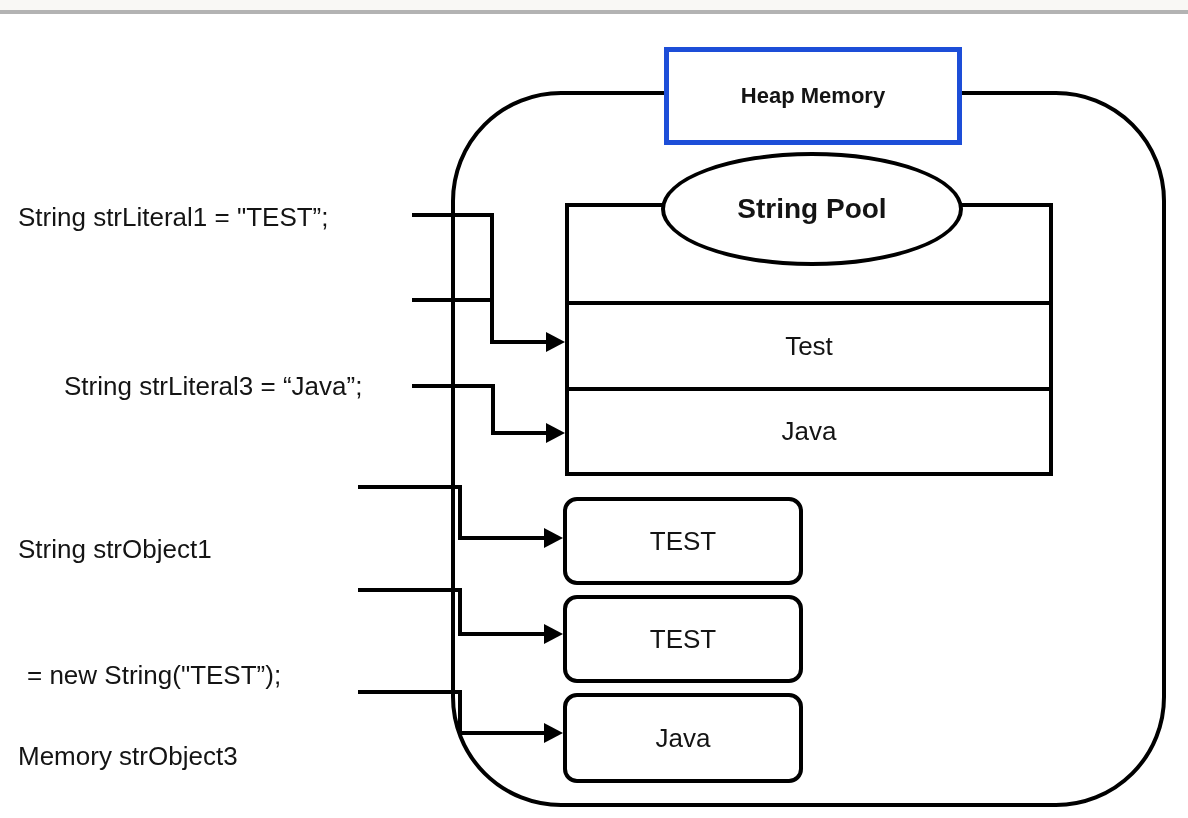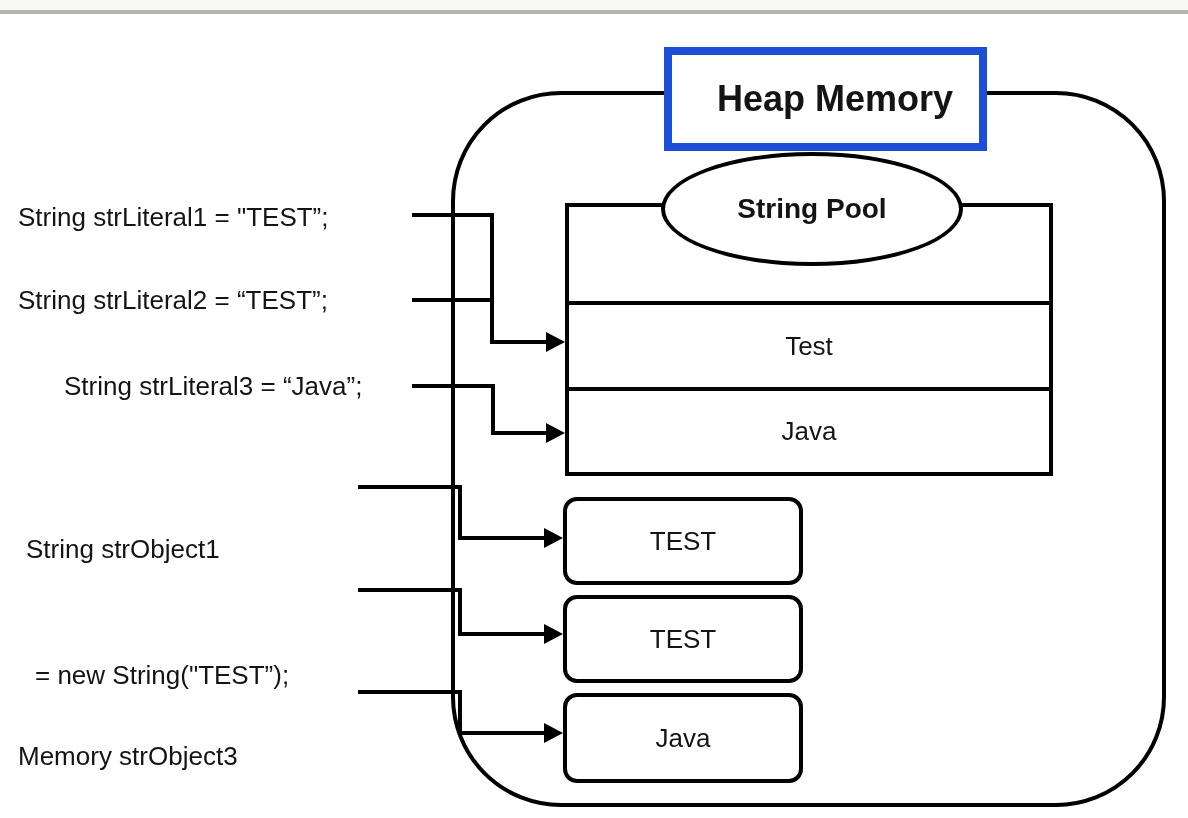--- a/index.html
+++ b/index.html
@@ -22,23 +22,23 @@
   }
 
   
   .heap{
     position:absolute;left:451px;top:91px;width:707px;height:708px;
     border:4px solid #000;border-radius:110px;z-index:1;background:transparent;
   }
   
   .heap-title{
     position:absolute;left:664px;top:47px;width:288px;height:88px;
-    background:#fff;border:8px solid #1d4ed8;z-index:4;
+    background:#fff;border:5px solid #1d4ed8;z-index:4;
     display:flex;align-items:center;justify-content:center;
-    font-weight:bold;font-size:36px;letter-spacing:0px;padding-left:19px;
+    font-weight:bold;font-size:22px;letter-spacing:0px;
   }
   
   .pool{
     position:absolute;left:565px;top:203px;width:480px;height:265px;
     border:4px solid #000;z-index:2;background:transparent;
   }
   .pool-divider{position:absolute;left:0;width:100%;height:4px;background:#000;}
   .pool-row{
     position:absolute;left:0;width:100%;
     display:flex;align-items:center;justify-content:center;
@@ -99,24 +99,23 @@
   </div>
 
   <div class="heap-title">
     <span>Heap Memory</span>
   </div>
   <div class="pool-ellipse">
     <span>String Pool</span>
   </div>
 
   <div class="code-line" style="top:202px;">String strLiteral1 = "TEST”;</div>
-  <div class="code-line" style="top:285px;">String strLiteral2 = “TEST”;</div>
   <div class="code-line" style="top:371px;margin-left:46px;">String strLiteral3 = “Java”;</div>
 
-  <div class="code-block" style="top:444px;margin-left:8px;">
+  <div class="code-block" style="top:444px;">
     <div>String strObject1</div>
     <div class="indent">= new String("TEST”);</div>
   </div>
   <div class="code-block" style="top:549px;">
   </div>
   <div class="code-block" style="top:651px;">
     <div>Memory strObject3</div>
     
   </div>
 

